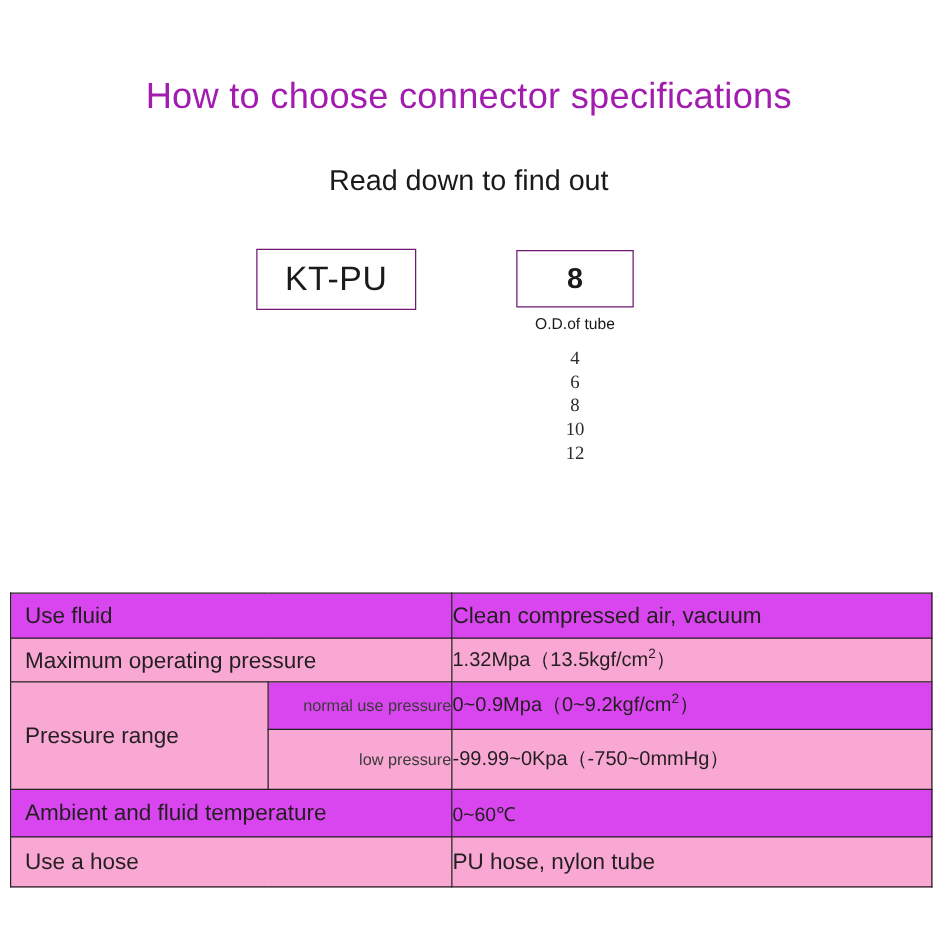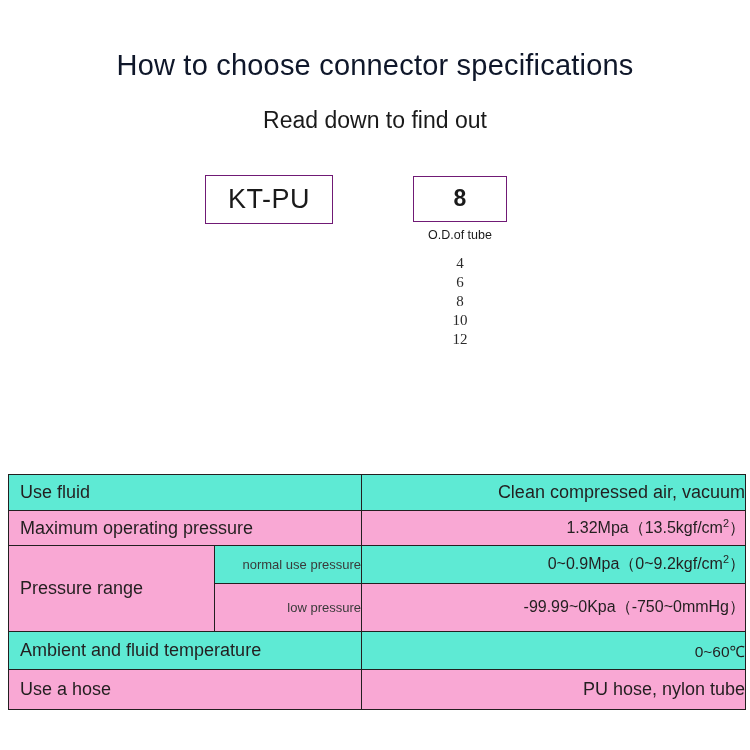--- a/index.html
+++ b/index.html
@@ -17,24 +17,24 @@
   }
 
   
   .headings {
     text-align: center;
     padding-top: 45px;
   }
   .main-title {
     font-size: 29px;
     font-weight: 400;
-    color: #0f172a;
+    color: #a21caf;
     letter-spacing: 0.2px;
     line-height: 1.15;
-    margin: 4px;
+    margin: 16px;
   }
   .sub-title {
     font-size: 23px;
     font-weight: 400;
     color: #1a1a1a;
     margin: 0;
     padding-top: 21px;
     line-height: 1.15;
   }
 
@@ -101,36 +101,36 @@
     width: 737px;
     border-collapse: collapse;
     table-layout: fixed;
   }
   .spec-table td {
     border: 1.5px solid #231f20;
     padding: 0 0 0 0;
     vertical-align: middle;
     color: #231f20;
   }
-  .shade { background: #5eead4; }
+  .shade { background: #d946ef; }
   .plain { background: #f9a8d4; }
 
   td.label-cell {
     font-size: 18px;
     padding-left: 11px;
     text-align: left;
   }
   td.sub-label-cell {
     font-size: 13px;
     text-align: right;
     color: #3a3a3a;
   }
   td.value-cell {
     font-size: 18px;
-    text-align: right;
+    text-align: left;
   }
   td.value-cell.small {
     font-size: 16px;
   }
   td.value-cell.tiny {
     font-size: 15.5px;
   }
   sup {
     font-size: 0.68em;
     vertical-align: super;

